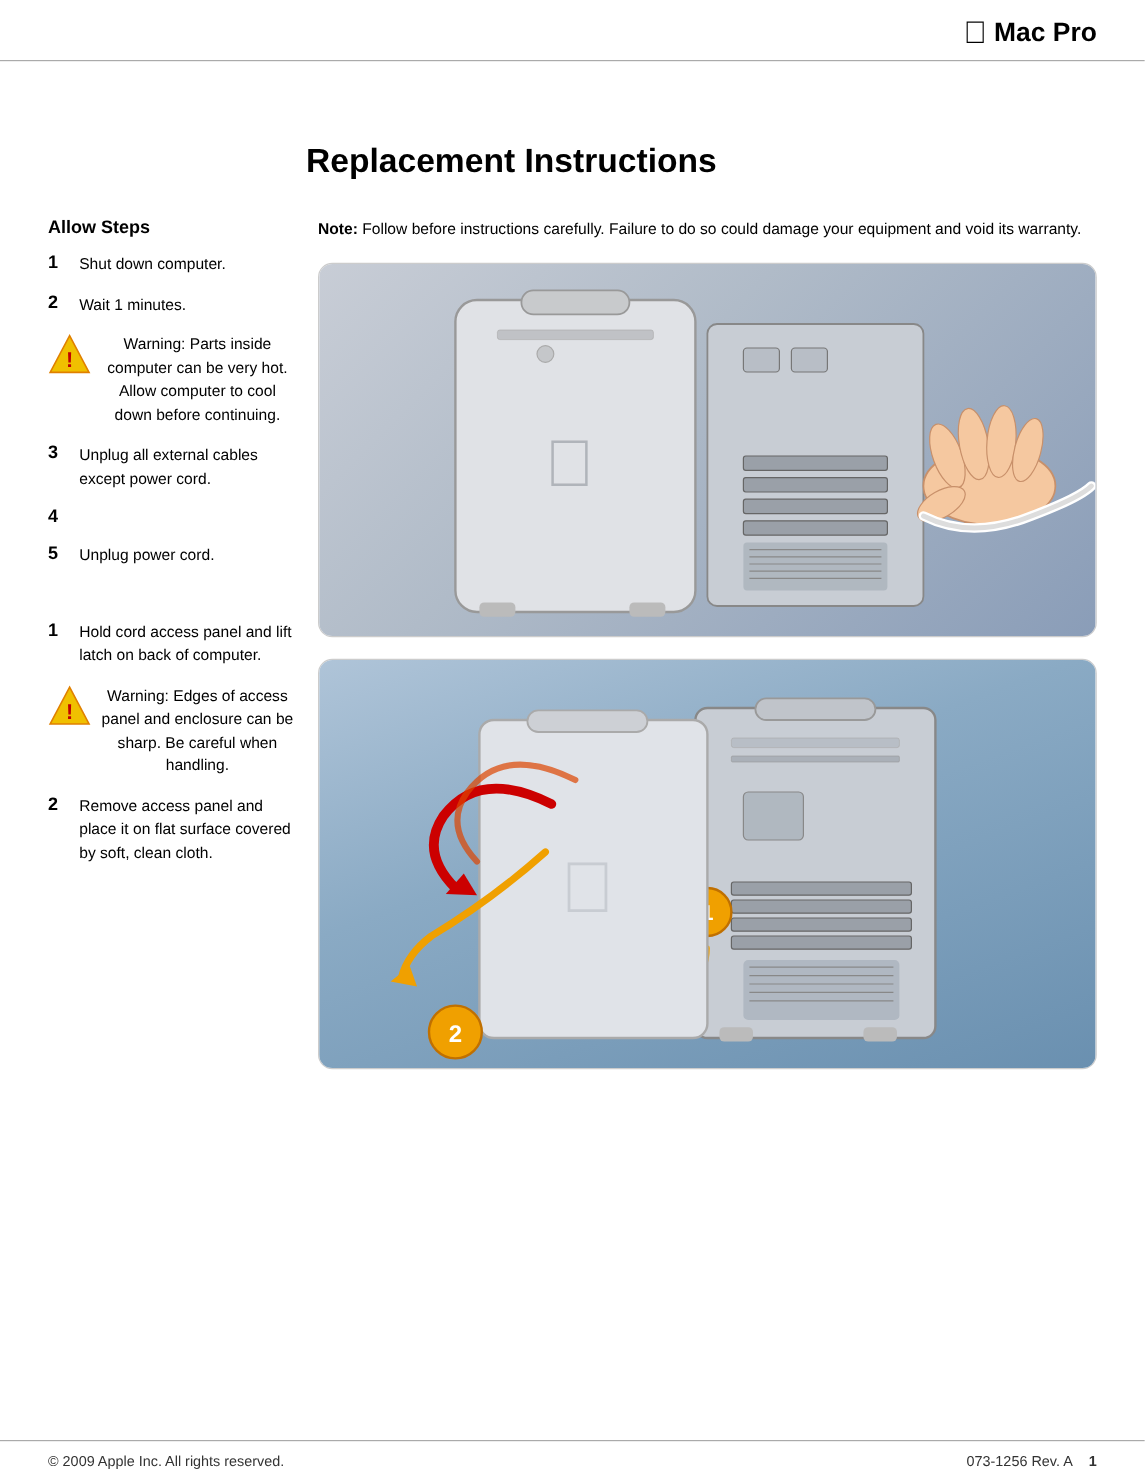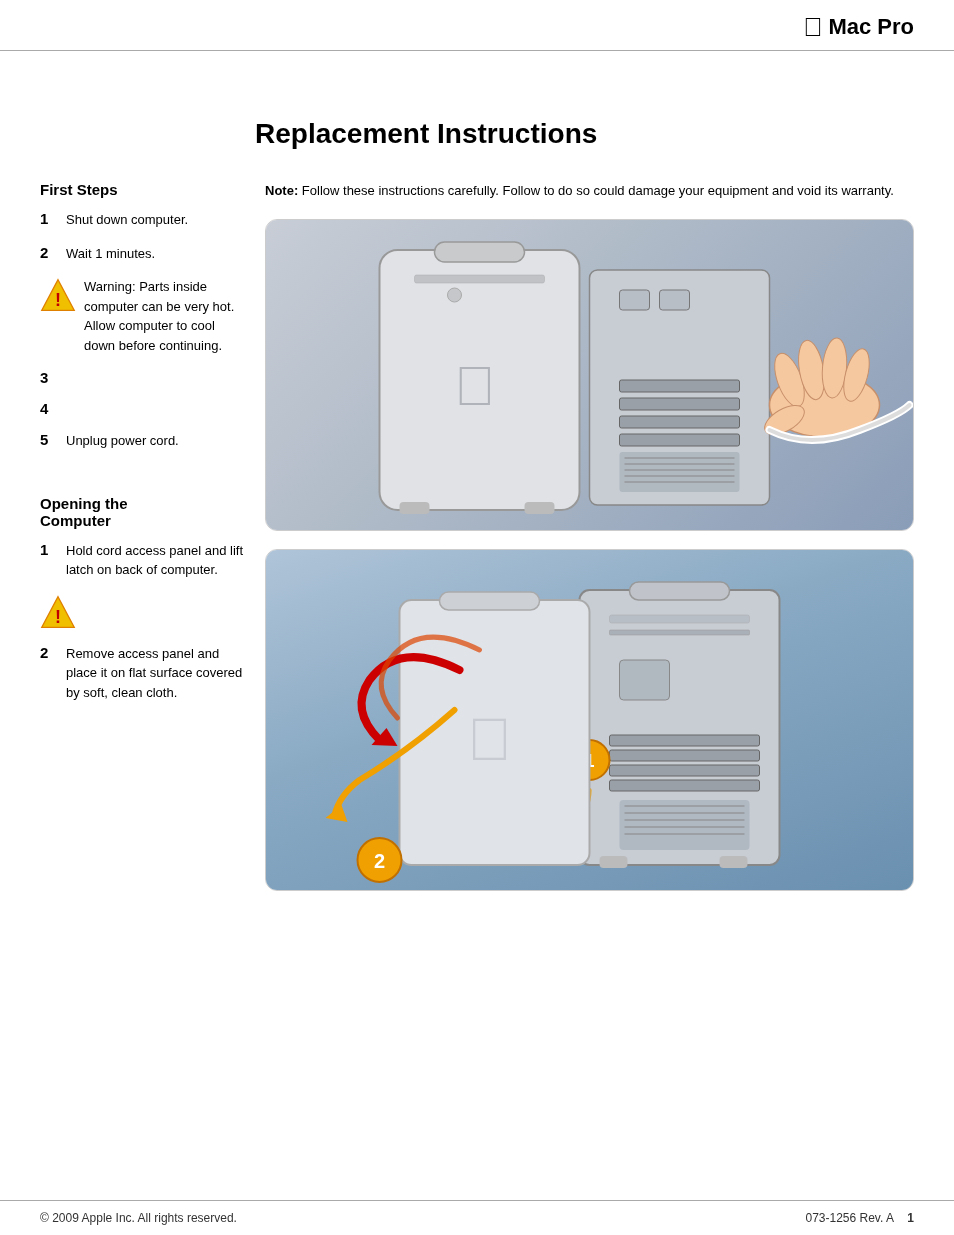--- a/index.html
+++ b/index.html
@@ -102,20 +102,21 @@
     
     .warning-block {
       display: flex;
       gap: 8px;
       margin-bottom: 14px;
       align-items: flex-start;
     }
     .warning-text {
       font-size: 13px;
       line-height: 1.5;
+      text-align: center;
     }
 
     
     .illustration-box {
       border-radius: 12px;
       overflow: hidden;
       margin-bottom: 18px;
       border: 1px solid #ccc;
     }
     .illustration-box-1 {
@@ -192,21 +193,21 @@
     <br>
     <span>Replacement Instructions</span>
   </div>
 </div>
 
 <div class="main-content">
 
   <div class="left-col">
 
     <div class="left-section-start">
-      <h2 class="section-heading">First Steps</h2>
+      <h2 class="section-heading">Allow Steps</h2>
 
       <div class="step">
         <span class="step-number">1</span>
         <span class="step-text">Shut down computer.</span>
       </div>
 
       <div class="step">
         <span class="step-number">2</span>
         <span class="step-text">Wait 1 minutes.</span>
       </div>
@@ -219,69 +220,70 @@
           </svg>
         </div>
         <span class="warning-text">
           <span class="bold">W<span style="font-weight:normal">arning:</span></span>
            Parts inside computer can be very hot. Allow computer to cool down before continuing.
         </span>
       </div>
 
       <div class="step">
         <span class="step-number">3</span>
+        <span class="step-text">Unplug all external cables except power cord.</span>
       </div>
 
       <div class="step">
         <span class="step-number">4</span>
       </div>
 
       <div class="step">
         <span class="step-number">5</span>
         <span class="step-text">Unplug power cord.</span>
       </div>
     </div>
 
     <div style="height:30px;"></div>
 
     <div>
-      <h2 class="section-heading">
-        <span style="white-space:pre-line;">Opening the
-Computer</span>
-      </h2>
 
       <div class="step">
         <span class="step-number">1</span>
         <span class="step-text">Hold cord access panel and lift latch on back of computer.</span>
       </div>
 
       <div class="warning-block">
         <div class="warning-triangle">
           <svg viewBox="0 0 40 40">
             <polygon points="20,3 38,37 2,37" fill="#f0c000" stroke="#e08000" stroke-width="1.5"></polygon>
             <text x="20" y="32" text-anchor="middle" font-size="20" font-weight="bold" fill="#c00000">!</text>
           </svg>
         </div>
+        <span class="warning-text">
+          <span class="bold">Warning:</span>
+           Edges of access panel and enclosure can be sharp. Be careful when handling.
+        </span>
       </div>
 
       <div class="step">
         <span class="step-number">2</span>
         <span class="step-text">Remove access panel and place it on flat surface covered by soft, clean cloth.</span>
       </div>
     </div>
 
   </div>
 
   <div class="right-col">
 
     <div class="right-section-start">
 
       <div class="note-box">
         <span class="note-label">Note:</span>
-        <span> Follow these instructions carefully. Follow to do so could damage your equipment and void its warranty.</span>
+        <span> Follow before instructions carefully. Failure to do so could damage your equipment and void its warranty.</span>
       </div>
 
       <div class="illustration-box">
         <div class="illustration-box-1">
           <svg class="svg-illustration" viewBox="0 0 620 310">
 
             <rect x="100" y="30" width="200" height="260" rx="18" ry="18" fill="#e0e2e6" stroke="#999" stroke-width="2"></rect>
 
             <text x="195" y="185" text-anchor="middle" font-size="55" fill="#b0b4ba"></text>
 

